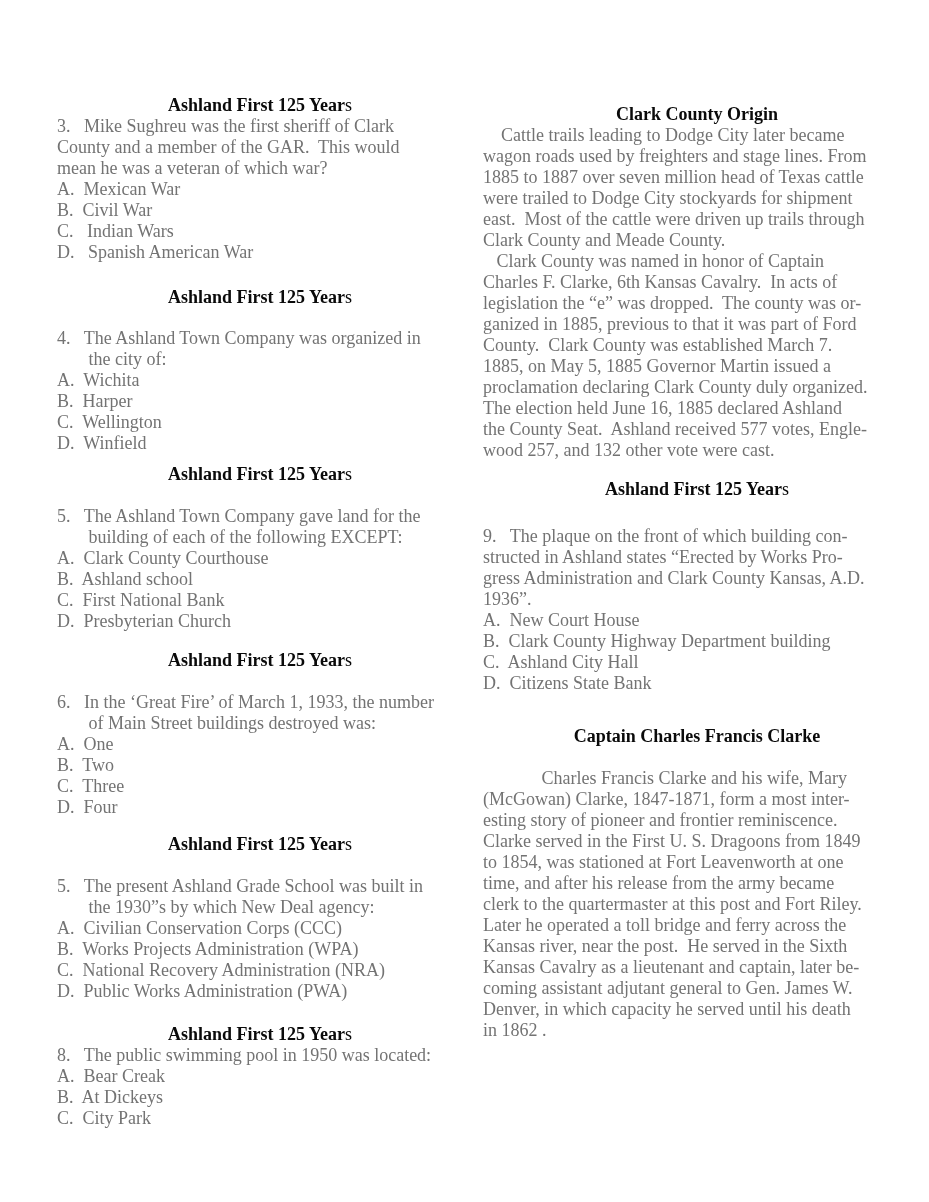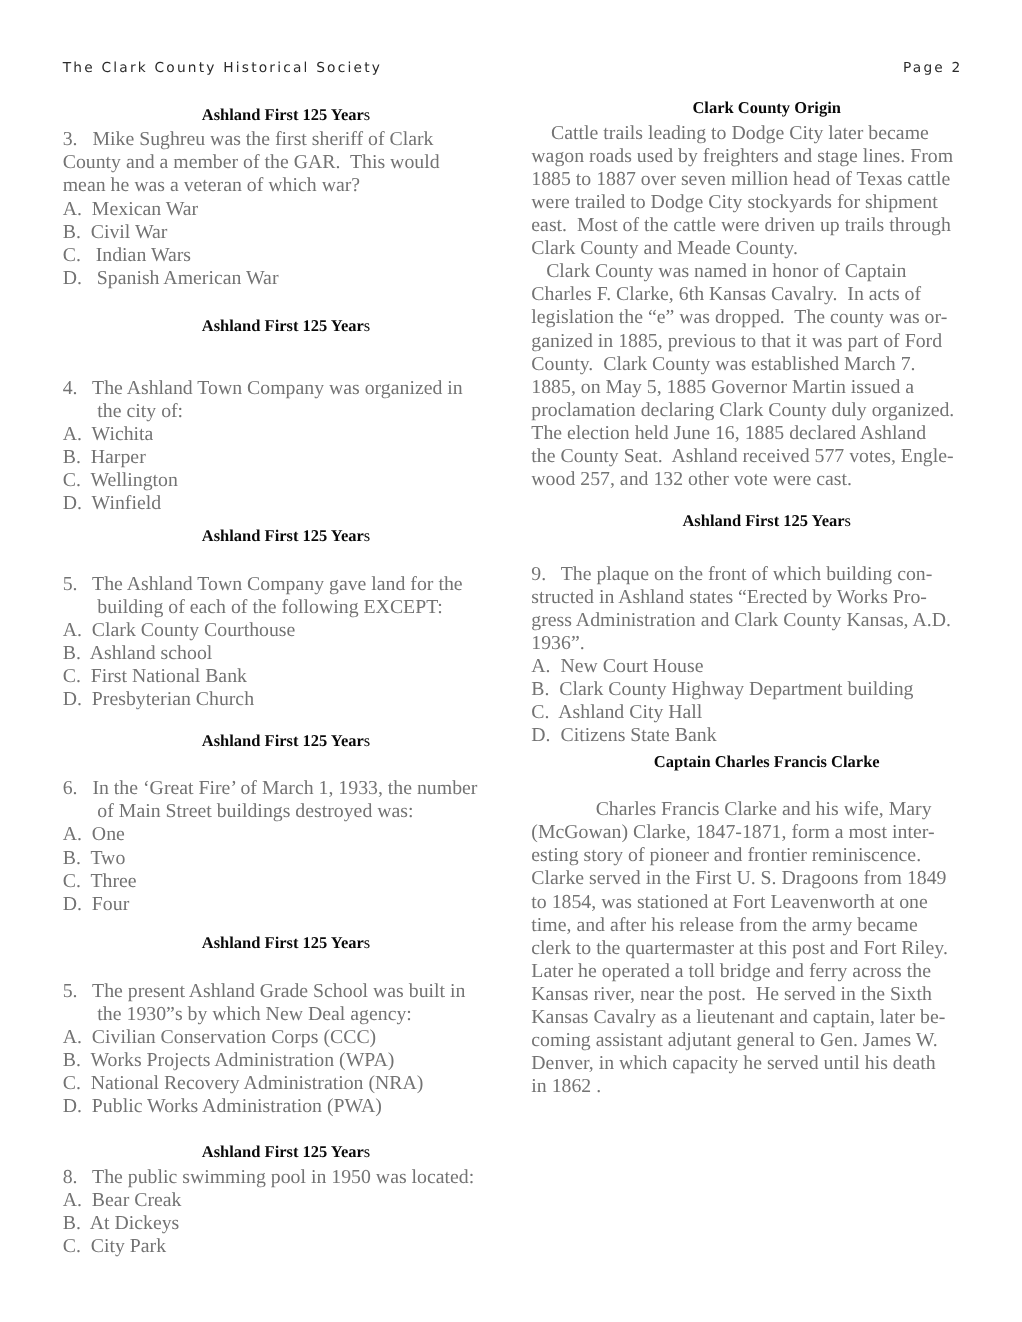--- a/index.html
+++ b/index.html
@@ -32,53 +32,49 @@
   }
   .col-left  { left: 57px;  width: 406px; }
   .col-right { left: 483px; width: 428px; }
   .body-text {
     font-size: 18px;
     line-height: 21px;
     white-space: pre;
     color: #737373;
   }
   .h {
-    font-size: 15px;
+    font-size: 18px;
     line-height: 21px;
     text-align: center;
     font-weight: normal;
     color: #0a0a0a;
     white-space: pre;
   }
   .h .bold { font-weight: bold; }
   .h.all-bold { font-weight: bold; }
 </style>
 </head>
 <body>
 
 <div class="page">
 
-  <div class="page-header">
-    <span>The Clark County Historical Society</span>
-    <span>Page 2</span>
-  </div>
 
   <div class="col col-left">
 
     <div class="h" style="margin-top:7px"><span class="bold">Ashland First 125 Year</span><span>s</span></div>
     <div class="body-text">3.   Mike Sughreu was the first sheriff of Clark
 County and a member of the GAR.  This would
 mean he was a veteran of which war?
 A.  Mexican War
 B.  Civil War
 C.   Indian Wars
 D.   Spanish American War</div>
 
     <div class="h" style="margin-top:24px"><span class="bold">Ashland First 125 Year</span><span>s</span></div>
-    <div class="body-text" style="margin-top:34px">4.   The Ashland Town Company was organized in
+    <div class="body-text" style="margin-top:20px">4.   The Ashland Town Company was organized in
        the city of:
 A.  Wichita
 B.  Harper
 C.  Wellington
 D.  Winfield</div>
 
     <div class="h" style="margin-top:10px"><span class="bold">Ashland First 125 Year</span><span>s</span></div>
     <div class="body-text" style="margin-top:21px">5.   The Ashland Town Company gave land for the
        building of each of the following EXCEPT:
 A.  Clark County Courthouse
@@ -105,21 +101,21 @@
     <div class="h" style="margin-top:22px"><span class="bold">Ashland First 125 Year</span><span>s</span></div>
     <div class="body-text">8.   The public swimming pool in 1950 was located:
 A.  Bear Creak
 B.  At Dickeys
 C.  City Park</div>
 
   </div>
 
   <div class="col col-right">
 
-    <div class="h all-bold" style="margin-top:1px">Clark County Origin</div>
+    <div class="h all-bold" style="margin-top:16px">Clark County Origin</div>
     <div class="body-text" style="">    Cattle trails leading to Dodge City later became
 wagon roads used by freighters and stage lines. From
 1885 to 1887 over seven million head of Texas cattle
 were trailed to Dodge City stockyards for shipment
 east.  Most of the cattle were driven up trails through
 Clark County and Meade County.</div>
     <div class="body-text">   Clark County was named in honor of Captain
 Charles F. Clarke, 6th Kansas Cavalry.  In acts of
 legislation the “e” was dropped.  The county was or-
 ganized in 1885, previous to that it was part of Ford
@@ -133,21 +129,21 @@
     <div class="h" style="margin-top:18px"><span class="bold">Ashland First 125 Year</span><span>s</span></div>
     <div class="body-text" style="margin-top:26px">9.   The plaque on the front of which building con-
 structed in Ashland states “Erected by Works Pro-
 gress Administration and Clark County Kansas, A.D.
 1936”.
 A.  New Court House
 B.  Clark County Highway Department building
 C.  Ashland City Hall
 D.  Citizens State Bank</div>
 
-    <div class="h all-bold" style="margin-top:4px">Captain Charles Francis Clarke</div>
+    <div class="h all-bold" style="margin-top:32px">Captain Charles Francis Clarke</div>
     <div class="body-text" style="margin-top:21px">             Charles Francis Clarke and his wife, Mary
 (McGowan) Clarke, 1847-1871, form a most inter-
 esting story of pioneer and frontier reminiscence.
 Clarke served in the First U. S. Dragoons from 1849
 to 1854, was stationed at Fort Leavenworth at one
 time, and after his release from the army became
 clerk to the quartermaster at this post and Fort Riley.
 Later he operated a toll bridge and ferry across the
 Kansas river, near the post.  He served in the Sixth
 Kansas Cavalry as a lieutenant and captain, later be-

